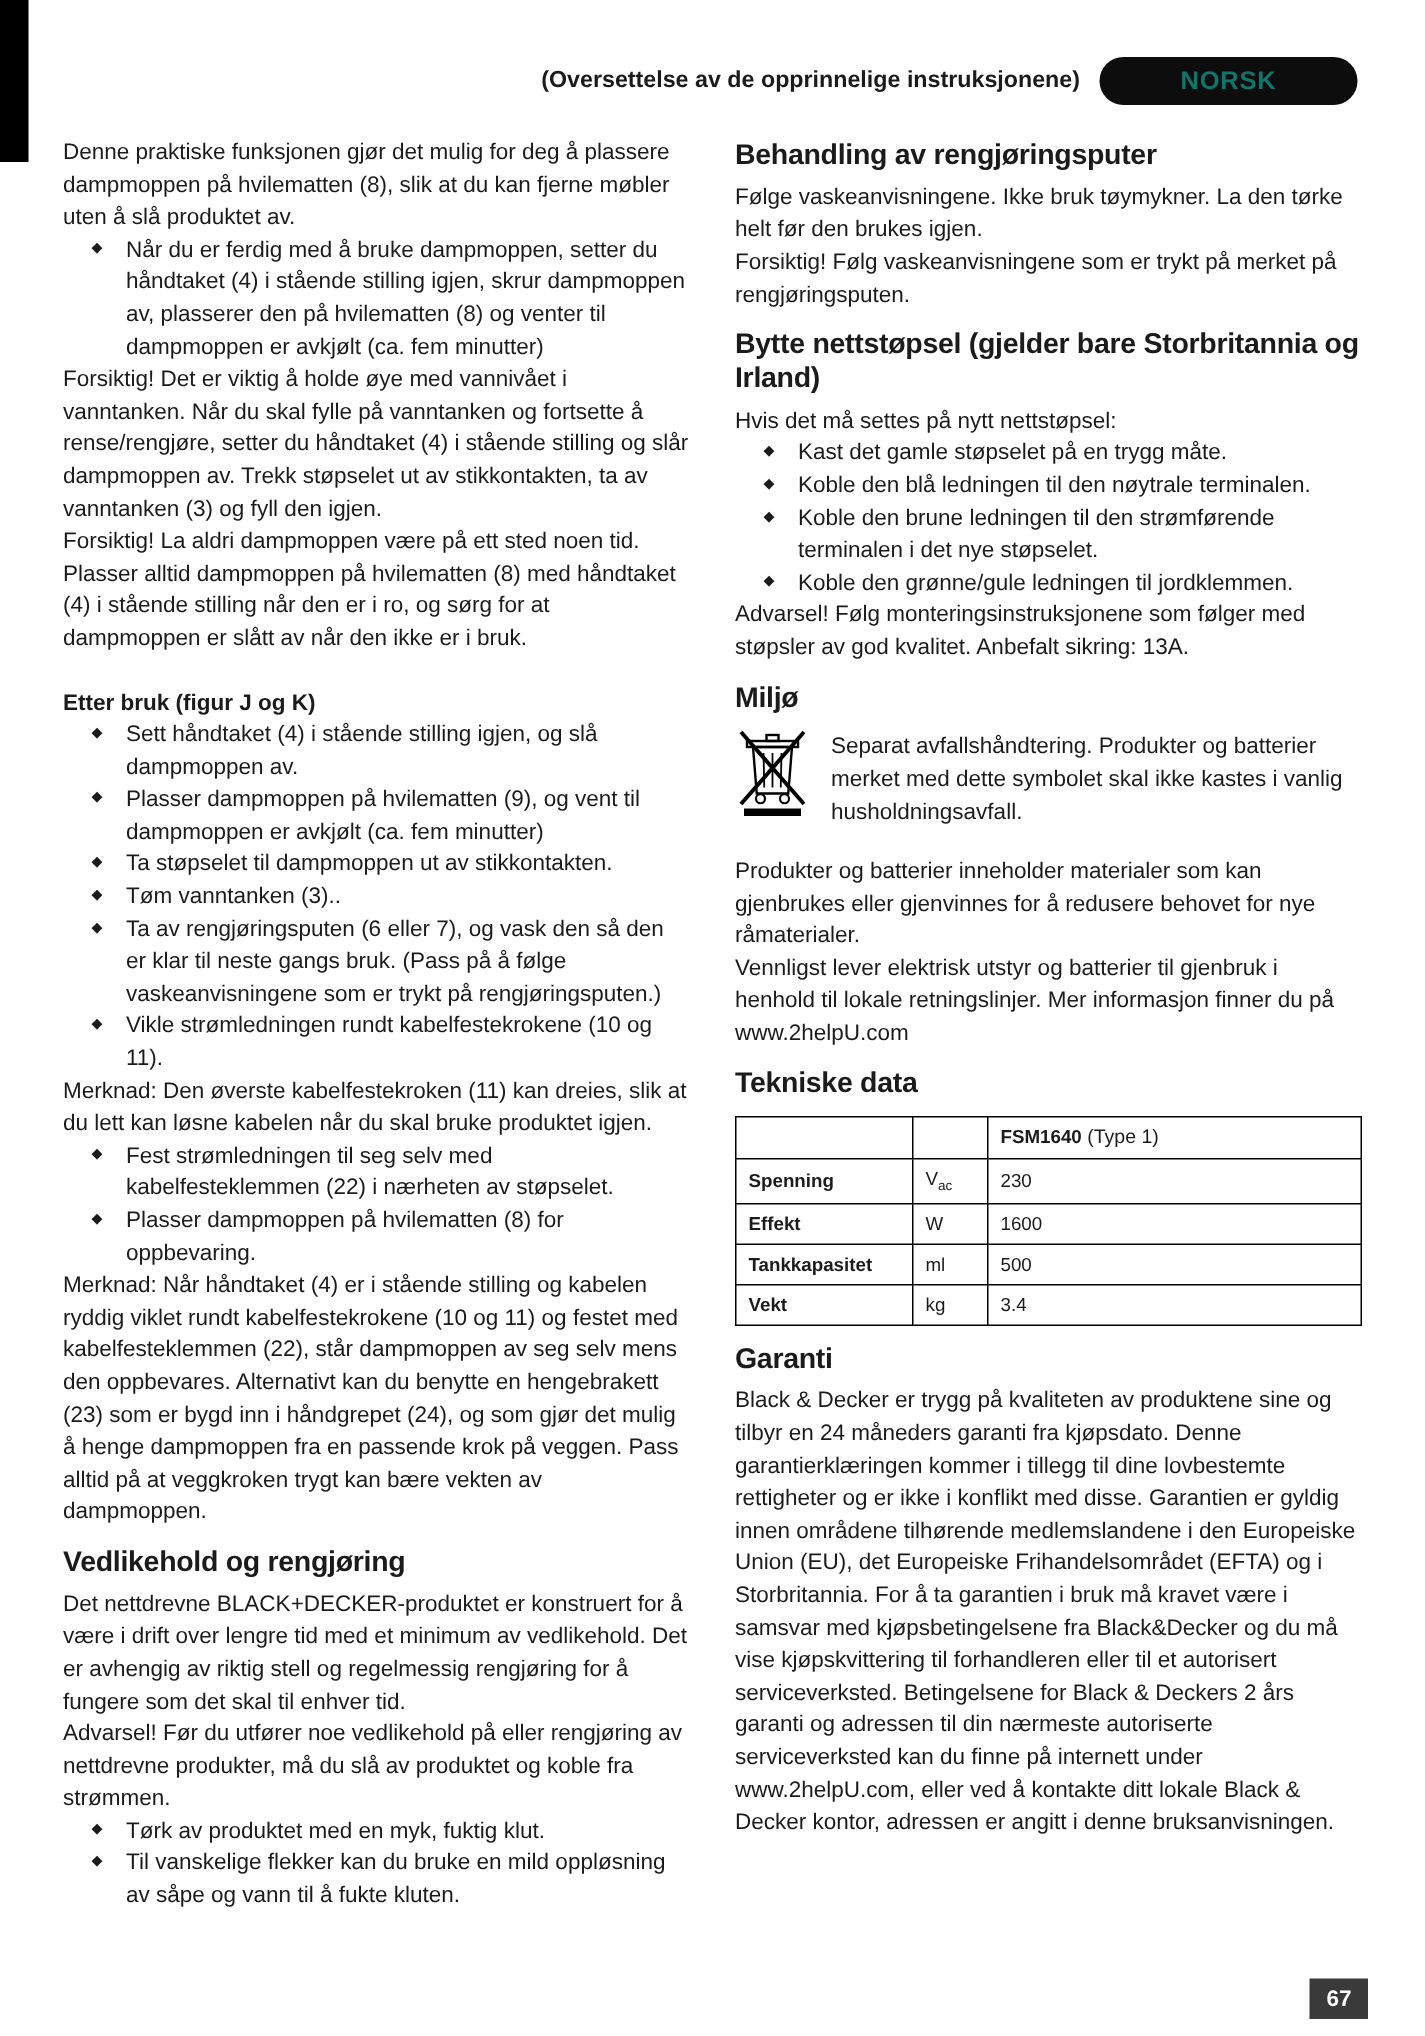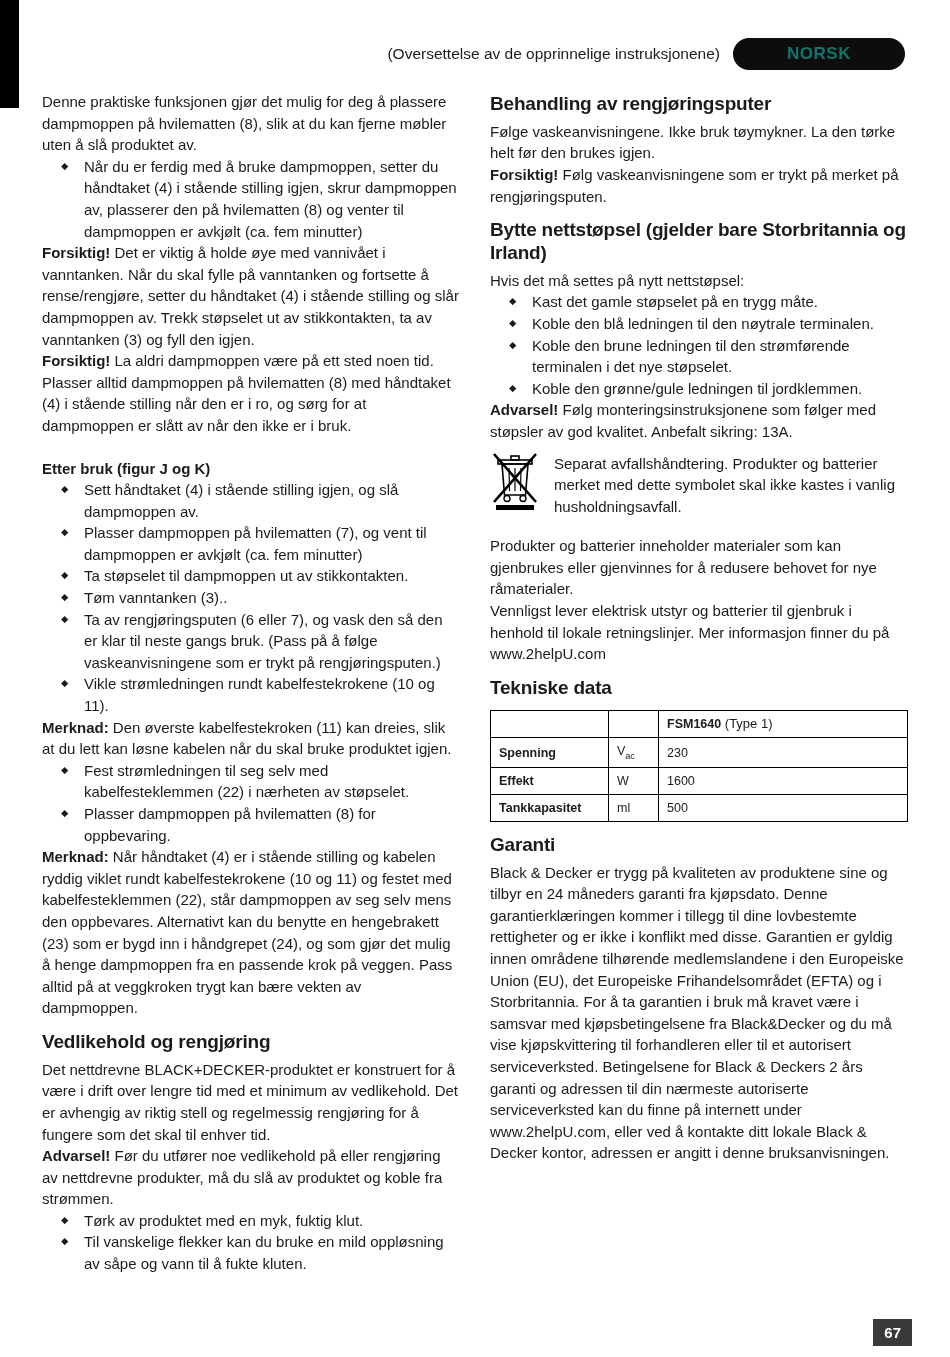--- a/index.html
+++ b/index.html
@@ -5,31 +5,31 @@
   * { box-sizing: border-box; }
   html,body { margin:0; padding:0; background:#e8e8e8; }
   .page {
     position:relative; width:950px; height:1357px; margin:0 auto;
     background:#ffffff; color:#1b1b1b; overflow:hidden;
     font-family:"Liberation Sans", sans-serif;
   }
   .corner-bar { position:absolute; left:0; top:0; width:19px; height:108px; background:#000; }
 
   .header { position:absolute; top:38px; left:0; width:905px; display:flex; justify-content:flex-end; align-items:center; gap:13px; }
-  .header-note { font-size:15.5px; }
+  .header-note { font-size:15.5px;font-weight:bold; }
   .badge {
     background:#0d0d0d; color:#0f766e; font-weight:bold; font-size:17px;
     padding:6px 0; width:172px; text-align:center; border-radius:17px; letter-spacing:0.5px;
   }
 
   .columns { position:absolute; top:91px; left:42px; width:866px; display:flex; gap:30px; }
   .col { width:418px; font-size:15px; line-height:1.44; }
 
   p { margin:0; }
-  .lead { font-weight:bold; }
+  .lead { font-weight:normal; }
 
   ul.bullets { list-style:none; margin:0; padding:0; }
   ul.bullets li { position:relative; margin-left:19px; padding-left:23px; }
   ul.bullets li::before { content:"◆"; position:absolute; left:0; top:3px; font-size:9.5px; }
 
   h3.h-section { font-size:19px; font-weight:bold; margin:12px 0 5px; line-height:1.2; letter-spacing:-0.2px; }
   h3.mt0 { margin-top:2px; }
   h4.h-sub { font-size:15px; font-weight:bold; margin:21px 0 0; }
 
   .env-row { display:flex; gap:16px; align-items:center; margin:10px 0 18px; }
@@ -69,21 +69,21 @@
       <ul class="bullets">
         <li><span>Når du er ferdig med å bruke dampmoppen, setter du håndtaket (4) i stående stilling igjen, skrur dampmoppen av, plasserer den på hvilematten (8) og venter til dampmoppen er avkjølt (ca. fem minutter)</span></li>
       </ul>
 
       <p><strong class="lead">Forsiktig!</strong><span> Det er viktig å holde øye med vannivået i vanntanken. Når du skal fylle på vanntanken og fortsette å rense/rengjøre, setter du håndtaket (4) i stående stilling og slår dampmoppen av. Trekk støpselet ut av stikkontakten, ta av vanntanken (3) og fyll den igjen.</span></p>
       <p><strong class="lead">Forsiktig!</strong><span> La aldri dampmoppen være på ett sted noen tid. Plasser alltid dampmoppen på hvilematten (8) med håndtaket (4) i stående stilling når den er i ro, og sørg for at dampmoppen er slått av når den ikke er i bruk.</span></p>
 
       <h4 class="h-sub">Etter bruk (figur J og K)</h4>
       <ul class="bullets">
         <li><span>Sett håndtaket (4) i stående stilling igjen, og slå dampmoppen av.</span></li>
-        <li><span>Plasser dampmoppen på hvilematten (7), og vent til dampmoppen er avkjølt (ca. fem minutter)</span></li>
+        <li><span>Plasser dampmoppen på hvilematten (9), og vent til dampmoppen er avkjølt (ca. fem minutter)</span></li>
         <li><span>Ta støpselet til dampmoppen ut av stikkontakten.</span></li>
         <li><span>Tøm vanntanken (3)..</span></li>
         <li><span>Ta av rengjøringsputen (6 eller 7), og vask den så den er klar til neste gangs bruk. (Pass på å følge vaskeanvisningene som er trykt på rengjøringsputen.)</span></li>
         <li><span>Vikle strømledningen rundt kabelfestekrokene (10 og 11).</span></li>
       </ul>
 
       <p><strong class="lead">Merknad:</strong><span> Den øverste kabelfestekroken (11) kan dreies, slik at du lett kan løsne kabelen når du skal bruke produktet igjen.</span></p>
 
       <ul class="bullets">
         <li><span>Fest strømledningen til seg selv med kabelfesteklemmen (22) i nærheten av støpselet.</span></li>
@@ -110,20 +110,21 @@
       <h3 class="h-section">Bytte nettstøpsel (gjelder bare Storbritannia og Irland)</h3>
       <p>Hvis det må settes på nytt nettstøpsel:</p>
       <ul class="bullets">
         <li><span>Kast det gamle støpselet på en trygg måte.</span></li>
         <li><span>Koble den blå ledningen til den nøytrale terminalen.</span></li>
         <li><span>Koble den brune ledningen til den strømførende terminalen i det nye støpselet.</span></li>
         <li><span>Koble den grønne/gule ledningen til jordklemmen.</span></li>
       </ul>
       <p><strong class="lead">Advarsel!</strong><span> Følg monteringsinstruksjonene som følger med støpsler av god kvalitet. Anbefalt sikring: 13A.</span></p>
 
+      <h3 class="h-section">Miljø</h3>
       <div class="env-row">
         <span class="weee">
           <svg width="46" height="58" viewBox="0 0 46 58">
             <rect x="19" y="3" width="8" height="4" fill="none" stroke="#000" stroke-width="1.6"></rect>
             <rect x="6" y="7" width="34" height="4" fill="none" stroke="#000" stroke-width="1.6"></rect>
             <path d="M10 11 L36 11 L33.5 42 L12.5 42 Z" fill="none" stroke="#000" stroke-width="1.6"></path>
             <line x1="17" y1="15" x2="17.5" y2="38" stroke="#000" stroke-width="1.2"></line>
             <line x1="23" y1="15" x2="23" y2="38" stroke="#000" stroke-width="1.2"></line>
             <line x1="29" y1="15" x2="28.5" y2="38" stroke="#000" stroke-width="1.2"></line>
             <circle cx="15" cy="45.5" r="3" fill="none" stroke="#000" stroke-width="1.4"></circle>
@@ -154,20 +155,25 @@
         <tr>
           <td class="t-label">Effekt</td>
           <td class="t-unit"><span>W</span></td>
           <td>1600</td>
         </tr>
         <tr>
           <td class="t-label">Tankkapasitet</td>
           <td class="t-unit"><span>ml</span></td>
           <td>500</td>
         </tr>
+        <tr>
+          <td class="t-label">Vekt</td>
+          <td class="t-unit"><span>kg</span></td>
+          <td>3.4</td>
+        </tr>
       </tbody>
         </table>
 
       <h3 class="h-section">Garanti</h3>
       <p>Black &amp; Decker er trygg på kvaliteten av produktene sine og tilbyr en 24 måneders garanti fra kjøpsdato. Denne garantierklæringen kommer i tillegg til dine lovbestemte rettigheter og er ikke i konflikt med disse. Garantien er gyldig innen områdene tilhørende medlemslandene i den Europeiske Union (EU), det Europeiske Frihandelsområdet (EFTA) og i Storbritannia. For å ta garantien i bruk må kravet være i samsvar med kjøpsbetingelsene fra Black&amp;Decker og du må vise kjøpskvittering til forhandleren eller til et autorisert serviceverksted. Betingelsene for Black &amp; Deckers 2 års garanti og adressen til din nærmeste autoriserte serviceverksted kan du finne på internett under www.2helpU.com, eller ved å kontakte ditt lokale Black &amp; Decker kontor, adressen er angitt i denne bruksanvisningen.</p>
     </div>
   </div>
 
   <div class="page-num">67</div>
 </div>

